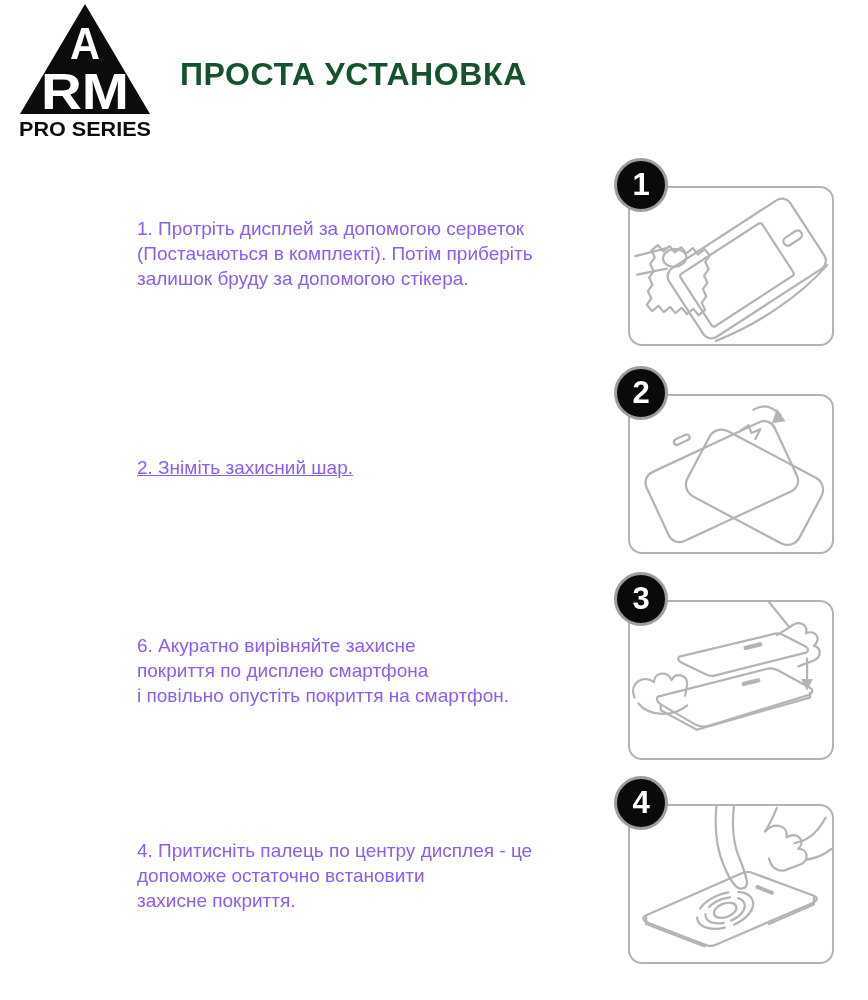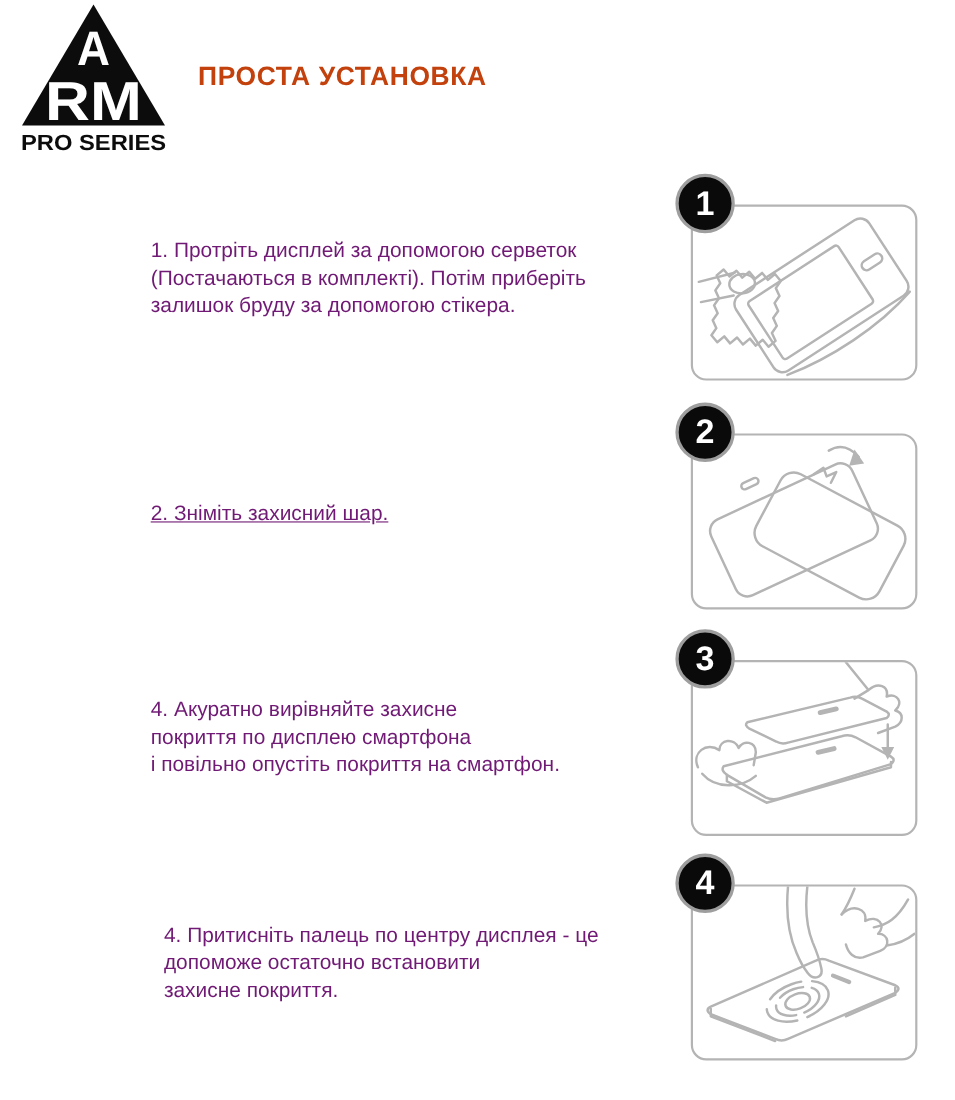--- a/index.html
+++ b/index.html
@@ -2,29 +2,29 @@
 <html><head>
 <meta charset="utf-8">
 <style>
   * { margin:0; padding:0; box-sizing:border-box; }
   html,body { background:#ffffff; }
   body { font-family:"Liberation Sans", sans-serif; }
   .page { position:relative; width:868px; height:1000px; background:#ffffff; overflow:hidden; }
 
   .logo { position:absolute; left:8px; top:2px; width:150px; height:140px; }
 
-  .title { position:absolute; left:180px; top:56px; font-size:24px; font-weight:700;
-           letter-spacing:.6px; color:#c2410c; white-space:nowrap; }
+  .title { position:absolute; left:180px; top:56px; font-size:32px; font-weight:700;
+           letter-spacing:.6px; color:#14532d; white-space:nowrap; }
 
   .step-text { position:absolute; left:137px; width:525px; font-size:19px; line-height:25px;
-               color:#701a75; white-space:pre-line; }
+               color:#8b5cf6; white-space:pre-line; }
   .step-text.s1 { top:216px; }
   .step-text.s2 { top:455px;text-decoration:underline; }
   .step-text.s3 { top:633px; }
-  .step-text.s4 { top:838px;margin-left:12px; }
+  .step-text.s4 { top:838px; }
 
   .figure { position:absolute; left:628px; width:206px; height:160px;
             border:2px solid #b4b4b4; border-radius:14px; background:#ffffff; }
   .figure.f1 { top:186px; }
   .figure.f2 { top:394px; }
   .figure.f3 { top:600px; }
   .figure.f4 { top:804px; }
   .figure svg.art { position:absolute; left:0; top:0; width:100%; height:100%; }
 
   .badge { position:absolute; left:-16px; top:-30px; width:54px; height:54px;
@@ -43,21 +43,21 @@
     <text x="77" y="107" text-anchor="middle" font-family="Liberation Sans, sans-serif" font-size="50" font-weight="700" fill="#ffffff" textLength="88" lengthAdjust="spacingAndGlyphs">RM</text>
     <text x="77" y="134" text-anchor="middle" font-family="Liberation Sans, sans-serif" font-size="20" font-weight="700" fill="#0c0c0c" textLength="132" lengthAdjust="spacingAndGlyphs">PRO SERIES</text>
   </svg>
 
   <h1 class="title">ПРОСТА УСТАНОВКА</h1>
 
   <div class="step-text s1">1. Протріть дисплей за допомогою серветок
 (Постачаються в комплекті). Потім приберіть
 залишок бруду за допомогою стікера.</div>
   <div class="step-text s2">2. Зніміть захисний шар.</div>
-  <div class="step-text s3">4. Акуратно вирівняйте захисне
+  <div class="step-text s3">6. Акуратно вирівняйте захисне
 покриття по дисплею смартфона
 і повільно опустіть покриття на смартфон.</div>
   <div class="step-text s4">4. Притисніть палець по центру дисплея - це
 допоможе остаточно встановити
 захисне покриття.</div>
 
   <div class="figure f1">
     <div class="badge">
       <span>1</span>
     </div>

